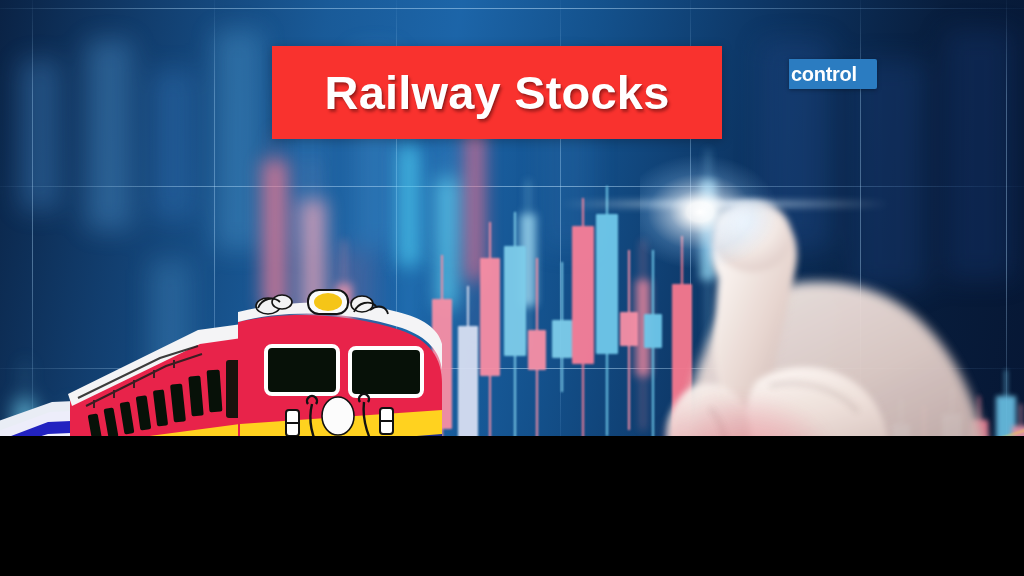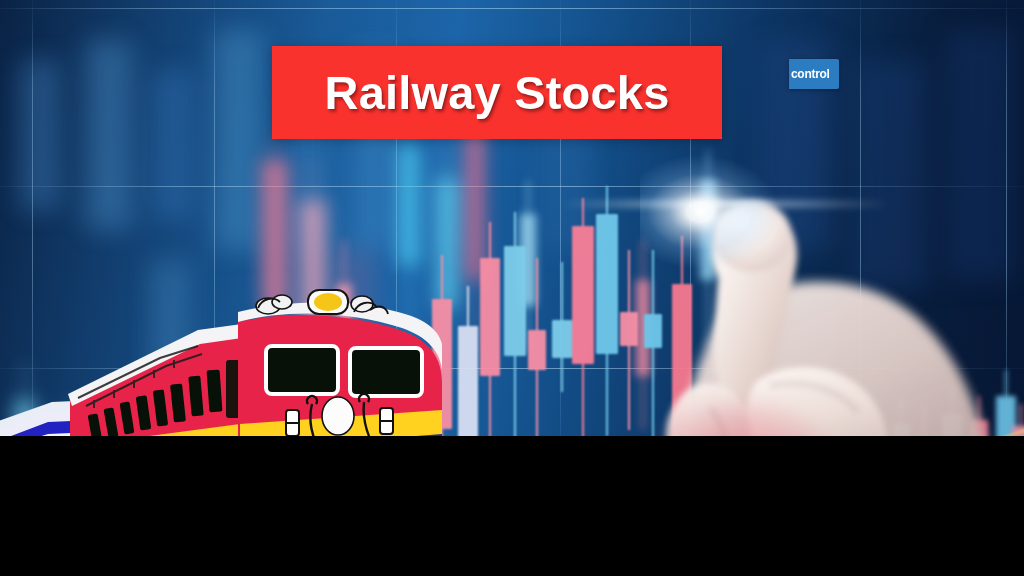--- a/index.html
+++ b/index.html
@@ -142,22 +142,22 @@
     color: #ffffff;
     font-size: 20px; font-weight: bold;
     padding: 0 7px 0 9px;
     display: flex; align-items: center;
     letter-spacing: -0.3px;
     border-radius: 2px 0 0 2px;
   }
   .logo-control {
     background: #2b7cc1;
     color: #ffffff;
-    font-size: 12px; font-weight: bold;
-    padding: 0 9px 0 2px;
+    font-size: 20px; font-weight: bold;
+    padding: 0 20px 0 2px;
     display: flex; align-items: center;
     letter-spacing: -0.3px;
     border-radius: 0 2px 2px 0;
   }
 
   
   .train-wrap {
     position: absolute;
     left: -10px; top: 218px;
     width: 490px; height: 360px;

